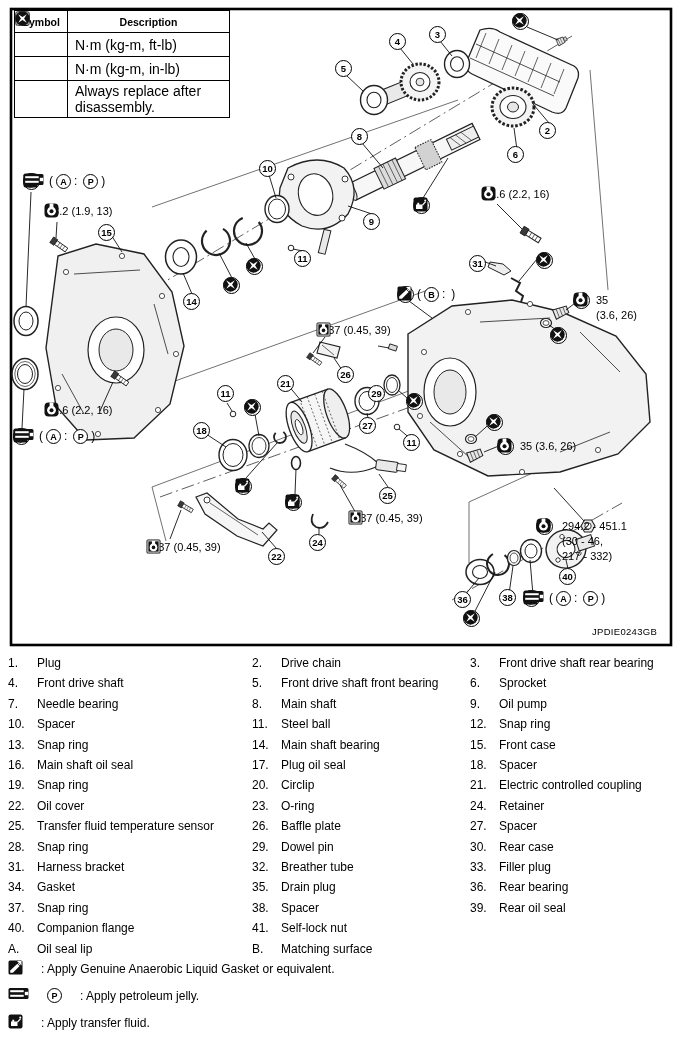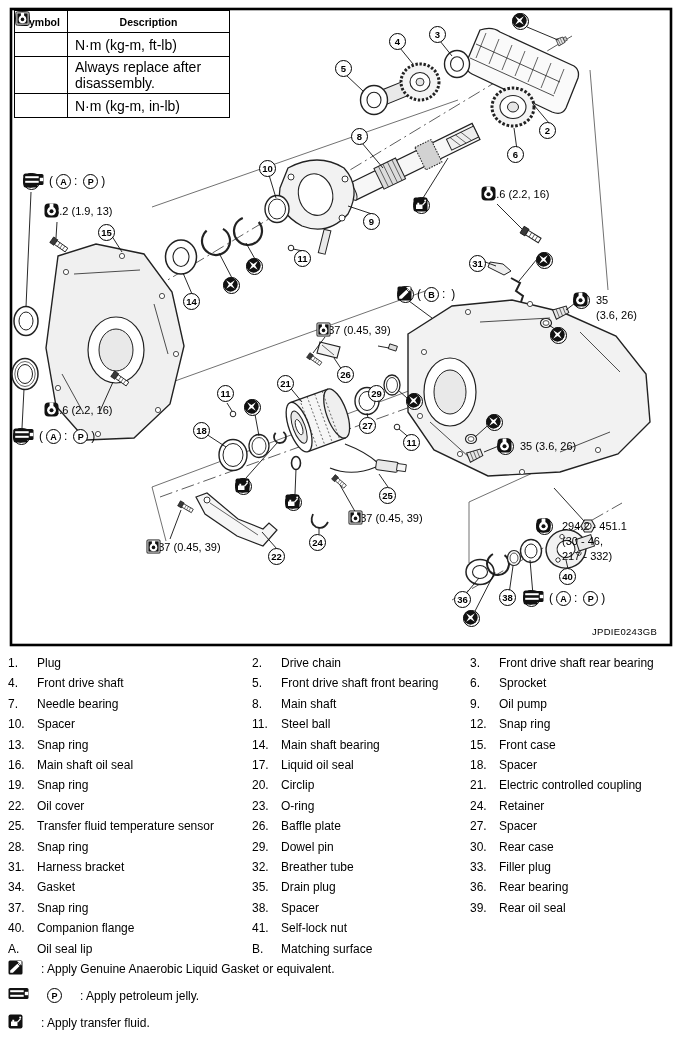--- a/index.html
+++ b/index.html
@@ -379,38 +379,38 @@
                   <circle cx="7.5" cy="8.2" r="4.4" fill="#fff"></circle>
                   <rect x="5.6" y="0.5" width="3.8" height="4.2" fill="#fff"></rect>
                   <circle cx="7.5" cy="8.2" r="2" fill="#111"></circle>
                 </svg>
               </span></td>
             <td class="desc">N·m (kg-m, ft-lb)</td>
           </tr>
           <tr>
             <td class="sym"><span class="ic">
                 <svg viewBox="0 0 15 15" width="15" height="15">
-                  <circle cx="7.5" cy="7.5" r="7.2" fill="#111"></circle>
-                  <path d="M3.2,3.2 L7.5,5.9 L11.8,3.2 L9.1,7.5 L11.8,11.8 L7.5,9.1 L3.2,11.8 L5.9,7.5 Z" fill="#fff"></path>
-                </svg>
-              </span></td>
-            <td class="desc">Always replace after disassembly.</td>
-          </tr>
-          <tr>
-            <td class="sym"><span class="ic">
-                <svg viewBox="0 0 15 15" width="15" height="15">
                   <rect x="0.5" y="0.5" width="14" height="14" rx="1.5" fill="#111"></rect>
                   <rect x="1.9" y="1.9" width="11.2" height="11.2" fill="none" stroke="#fff" stroke-width="0.9"></rect>
                   <circle cx="7.5" cy="8.4" r="3.8" fill="#fff"></circle>
                   <rect x="5.9" y="1.9" width="3.2" height="3.4" fill="#fff"></rect>
                   <circle cx="7.5" cy="8.4" r="1.8" fill="#111"></circle>
                 </svg>
               </span></td>
             <td class="desc">N·m (kg-m, in-lb)</td>
           </tr>
+          <tr>
+            <td class="sym"><span class="ic">
+                <svg viewBox="0 0 15 15" width="15" height="15">
+                  <circle cx="7.5" cy="7.5" r="7.2" fill="#111"></circle>
+                  <path d="M3.2,3.2 L7.5,5.9 L11.8,3.2 L9.1,7.5 L11.8,11.8 L7.5,9.1 L3.2,11.8 L5.9,7.5 Z" fill="#fff"></path>
+                </svg>
+              </span></td>
+            <td class="desc">Always replace after disassembly.</td>
+          </tr>
         </tbody>
     </table>
 
     <div id="annotations">
         <div class="ann" style="left: 512px; top: 13px;">
           <span class="co">1</span>
           <span class="ic">
             <svg viewBox="0 0 15 15" width="15" height="15">
               <circle cx="7.5" cy="7.5" r="7.2" fill="#111"></circle>
               <path d="M3.2,3.2 L7.5,5.9 L11.8,3.2 L9.1,7.5 L11.8,11.8 L7.5,9.1 L3.2,11.8 L5.9,7.5 Z" fill="#fff"></path>
@@ -912,21 +912,21 @@
         <div class="prow">
           <span class="pnum">11.</span>
           <span class="pname">Steel ball</span>
         </div>
         <div class="prow">
           <span class="pnum">14.</span>
           <span class="pname">Main shaft bearing</span>
         </div>
         <div class="prow">
           <span class="pnum">17.</span>
-          <span class="pname">Liquid oil seal</span>
+          <span class="pname">Plug oil seal</span>
         </div>
         <div class="prow">
           <span class="pnum">20.</span>
           <span class="pname">Circlip</span>
         </div>
         <div class="prow">
           <span class="pnum">23.</span>
           <span class="pname">O-ring</span>
         </div>
         <div class="prow">

